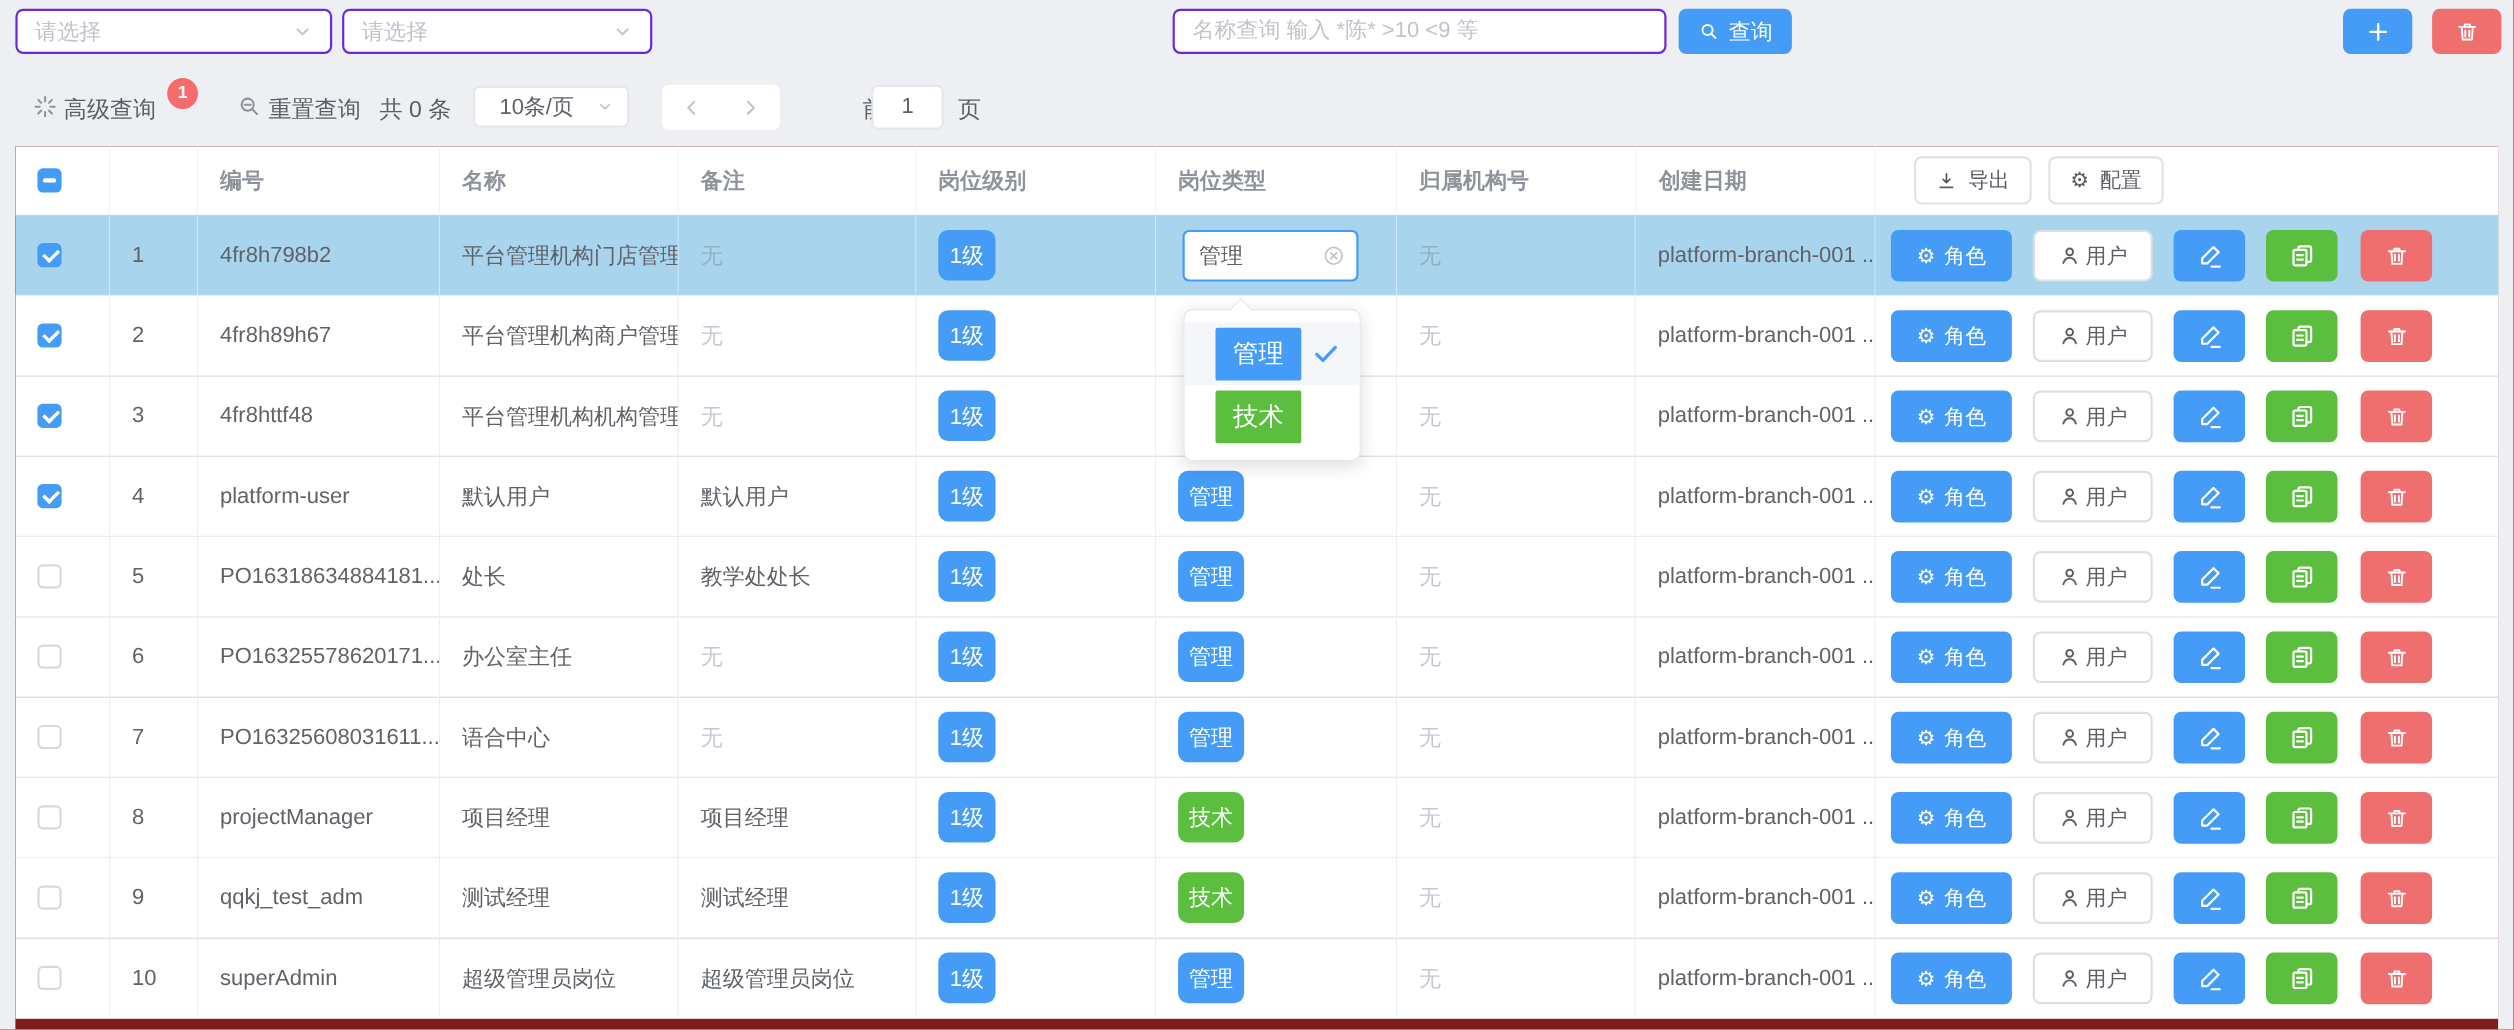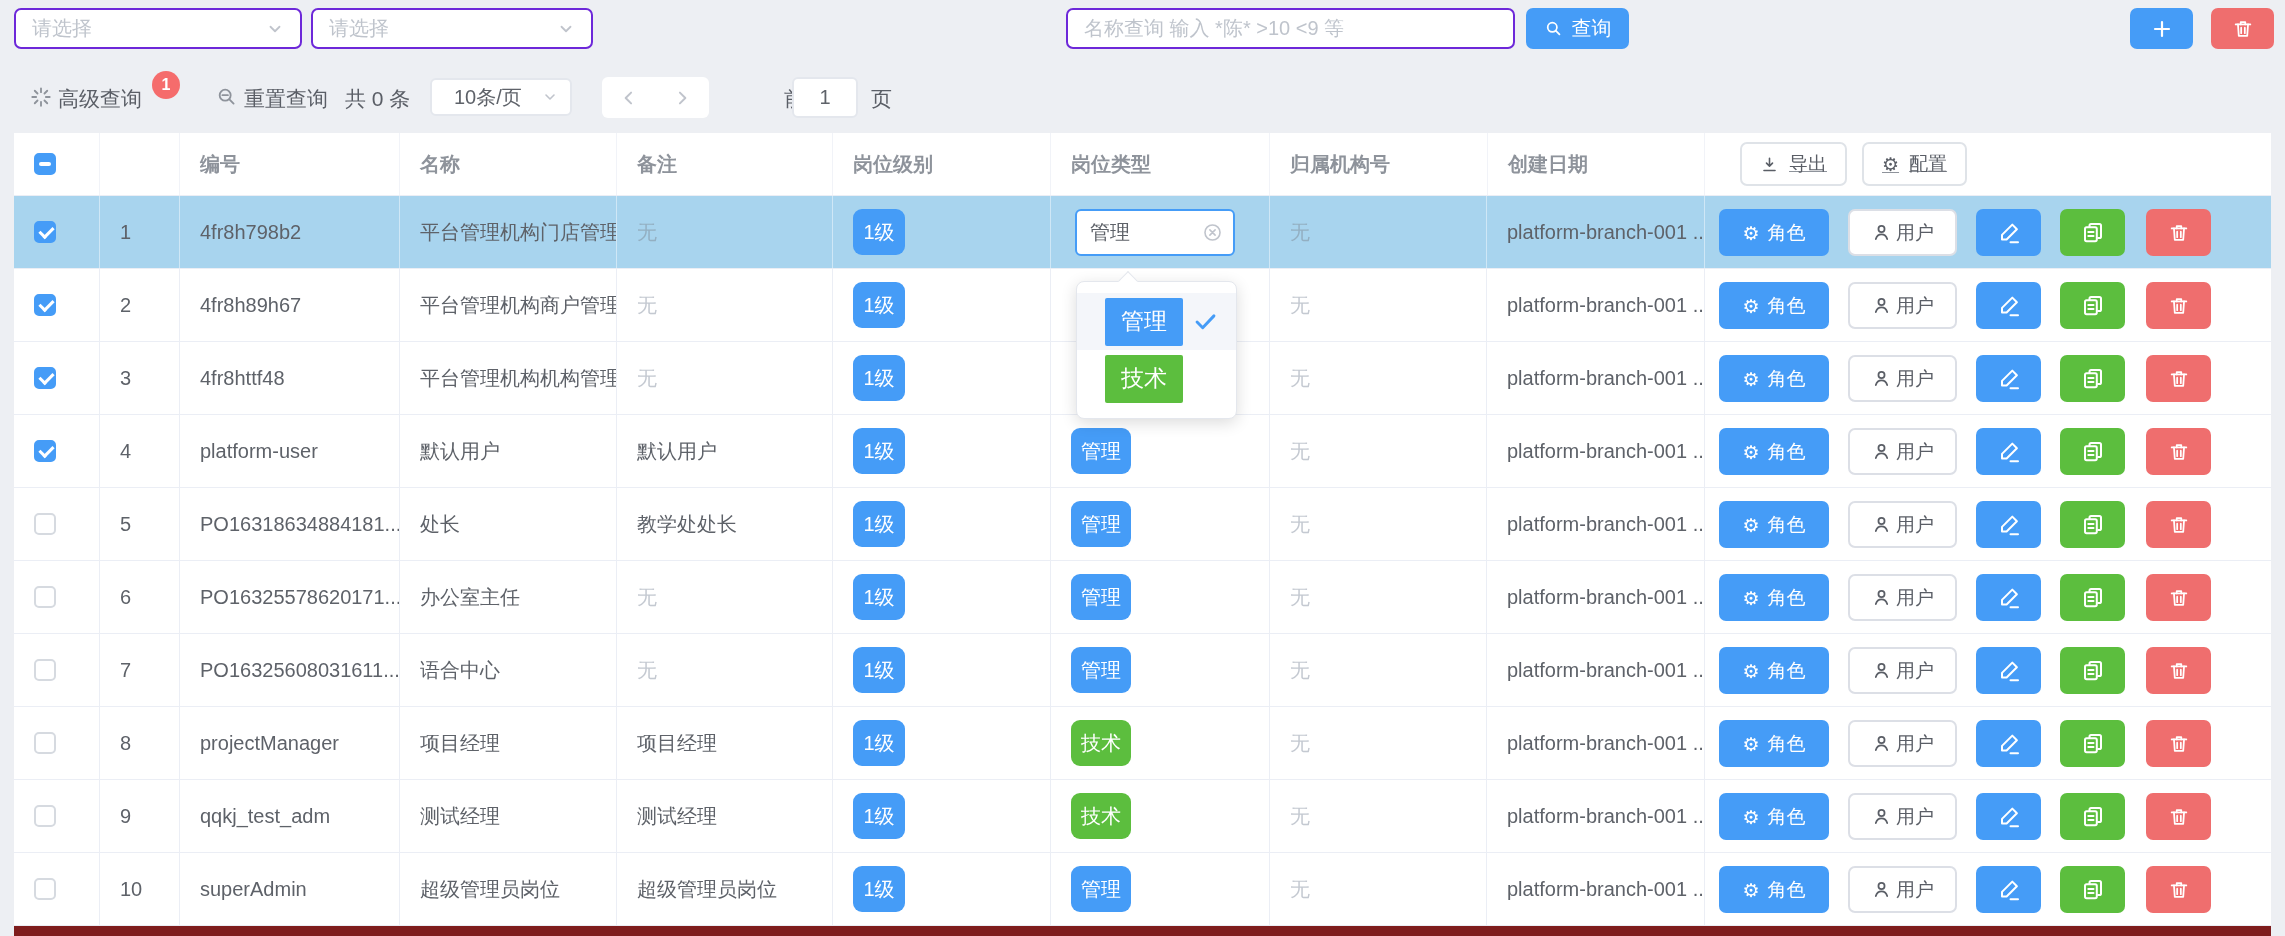--- a/index.html
+++ b/index.html
@@ -189,21 +189,21 @@
           <span class="cb ind"></span>
         </div>
         <div class="th" style="width: 80px;"></div>
         <div class="th" style="width: 220px;">编号</div>
         <div class="th" style="width: 217px;">名称</div>
         <div class="th" style="width: 216px;">备注</div>
         <div class="th" style="width: 218px;">岗位级别</div>
         <div class="th" style="width: 219px;">岗位类型</div>
         <div class="th" style="width: 218px;">归属机构号</div>
         <div class="th" style="width: 217px;">创建日期</div>
-        <div class="th" style="width: 566px; text-decoration: underline;">
+        <div class="th" style="width: 566px;">
           <button class="btn hbtn">
             <span class="icon">
               <svg width="19" height="19" viewBox="0 0 24 24" fill="none" stroke="currentColor" stroke-width="2" stroke-linecap="round" stroke-linejoin="round">
                 <path d="M12 4v9.5M8.2 10.2l3.8 3.8 3.8-3.8"></path>
                 <path d="M5 19.5h14"></path>
               </svg>
             </span>
             <span>导出</span>
           </button>
           <button class="btn hbtn">

